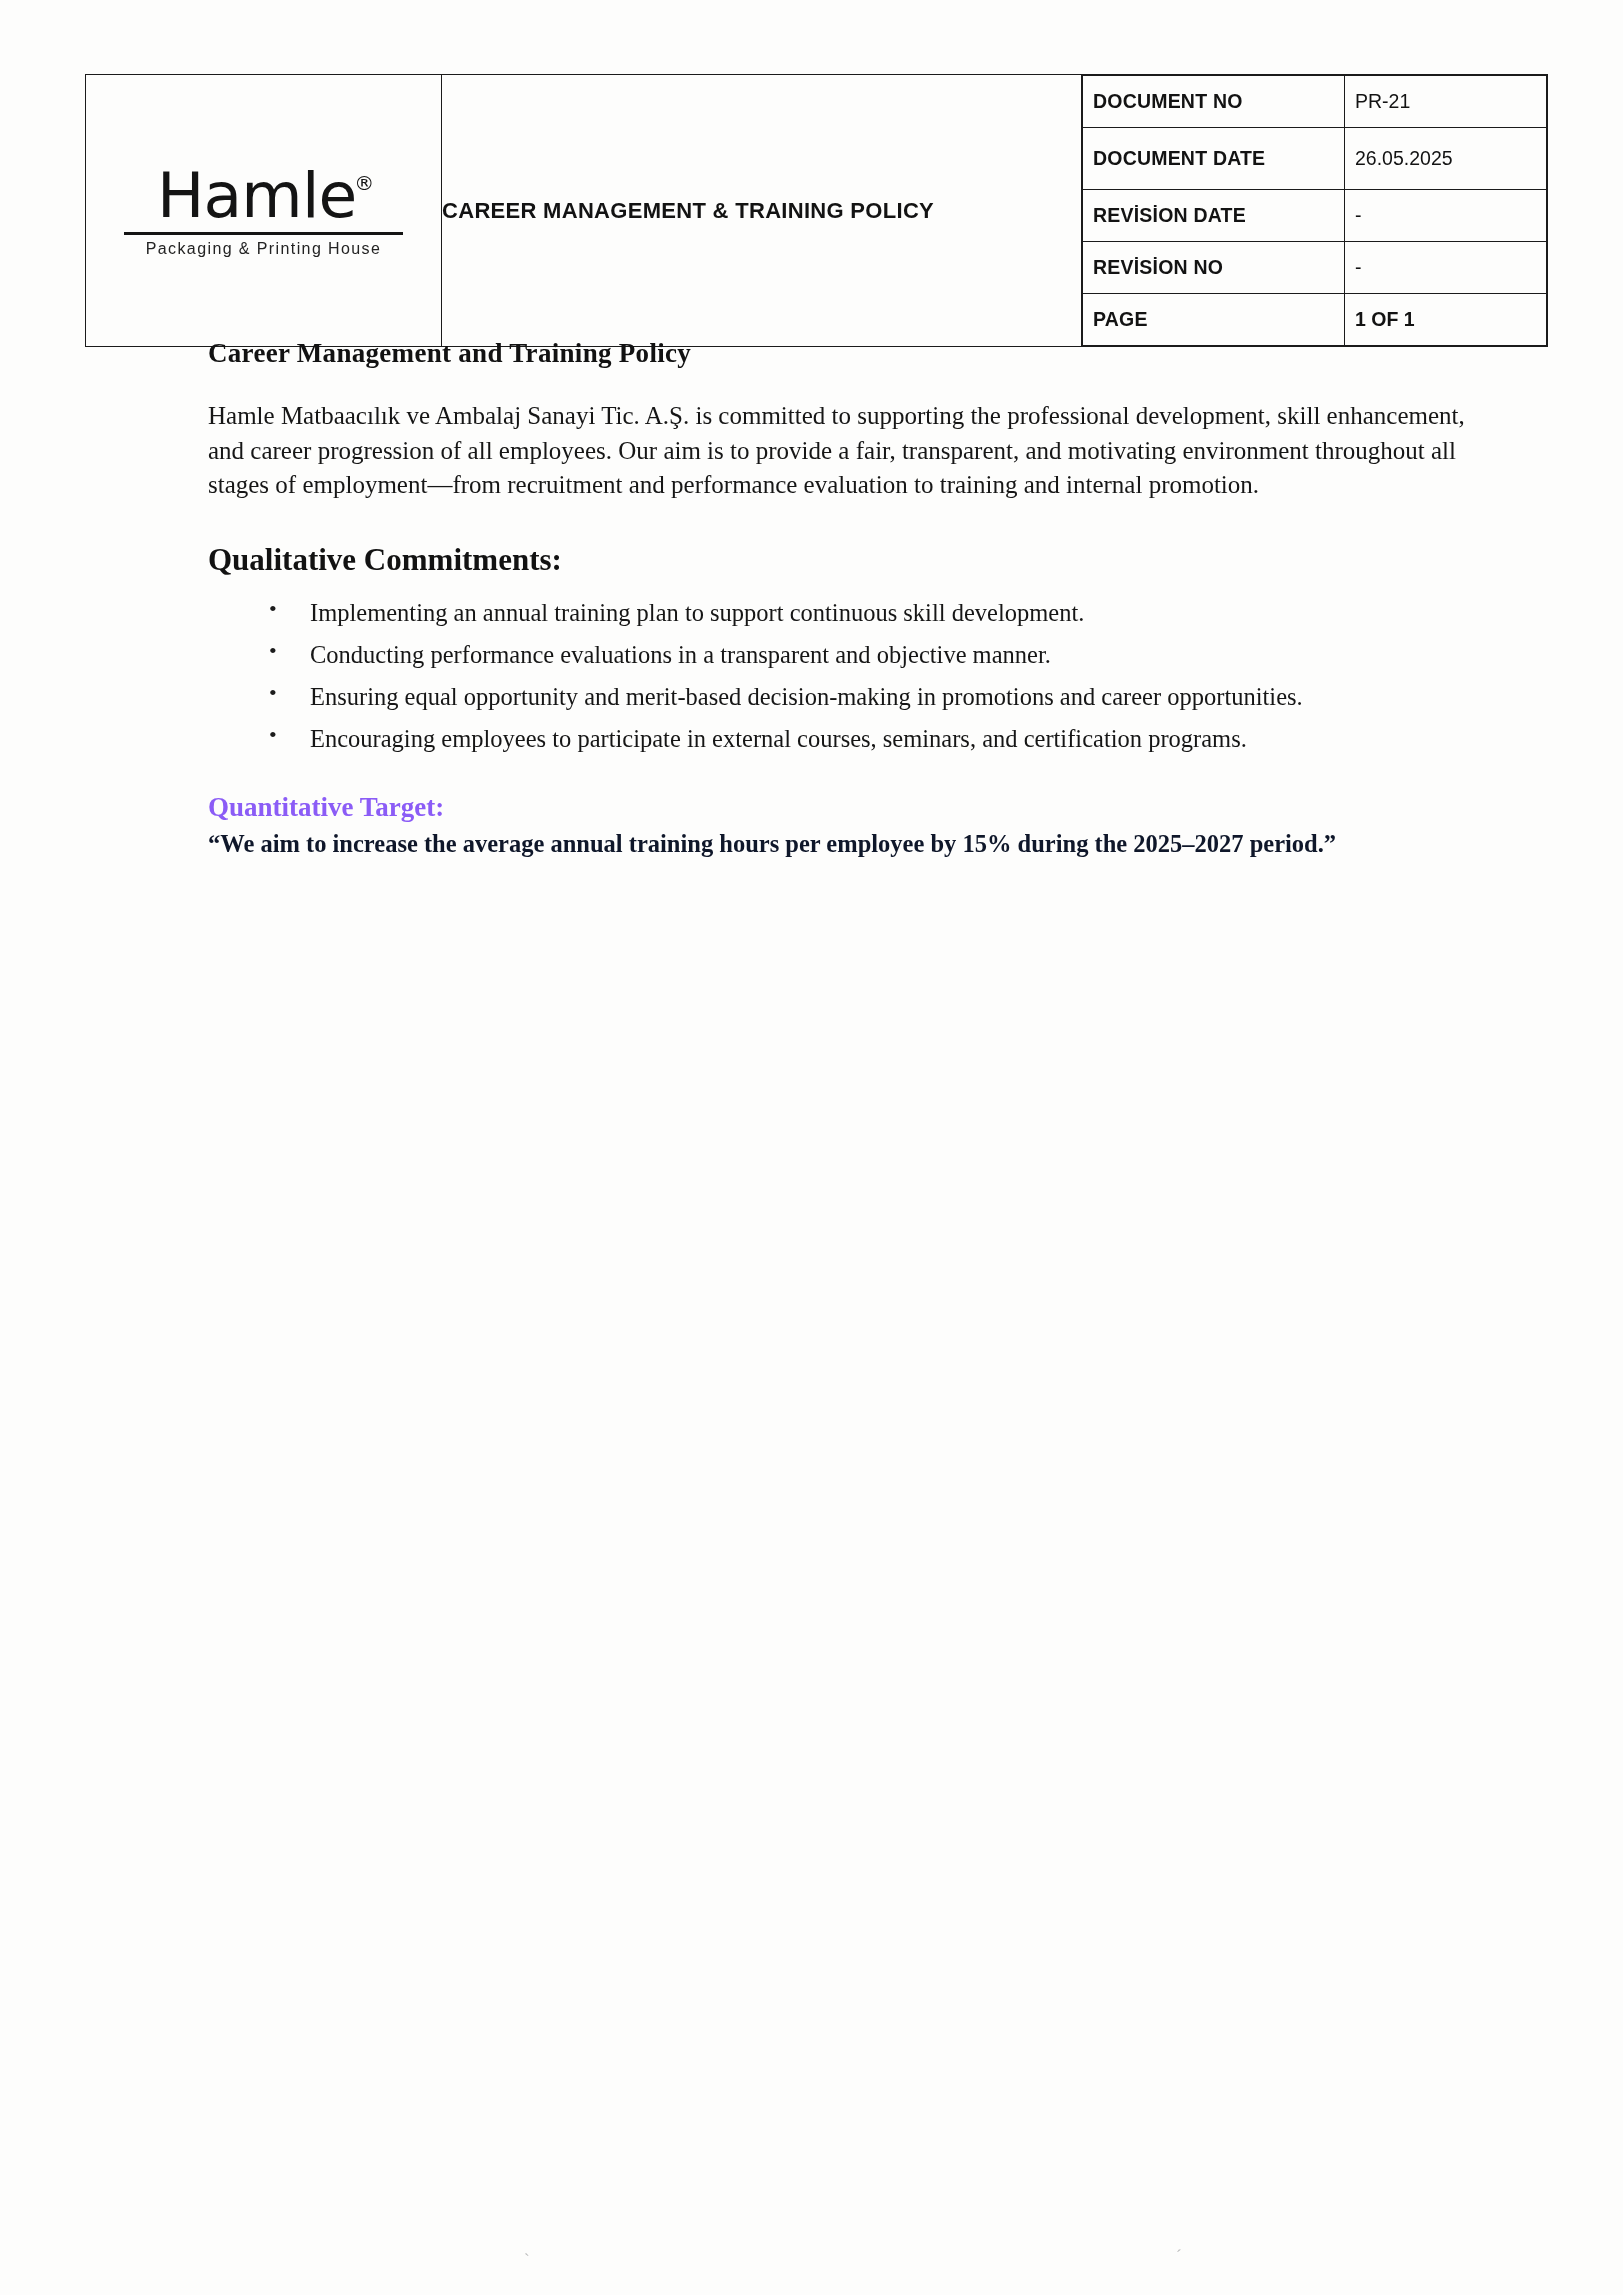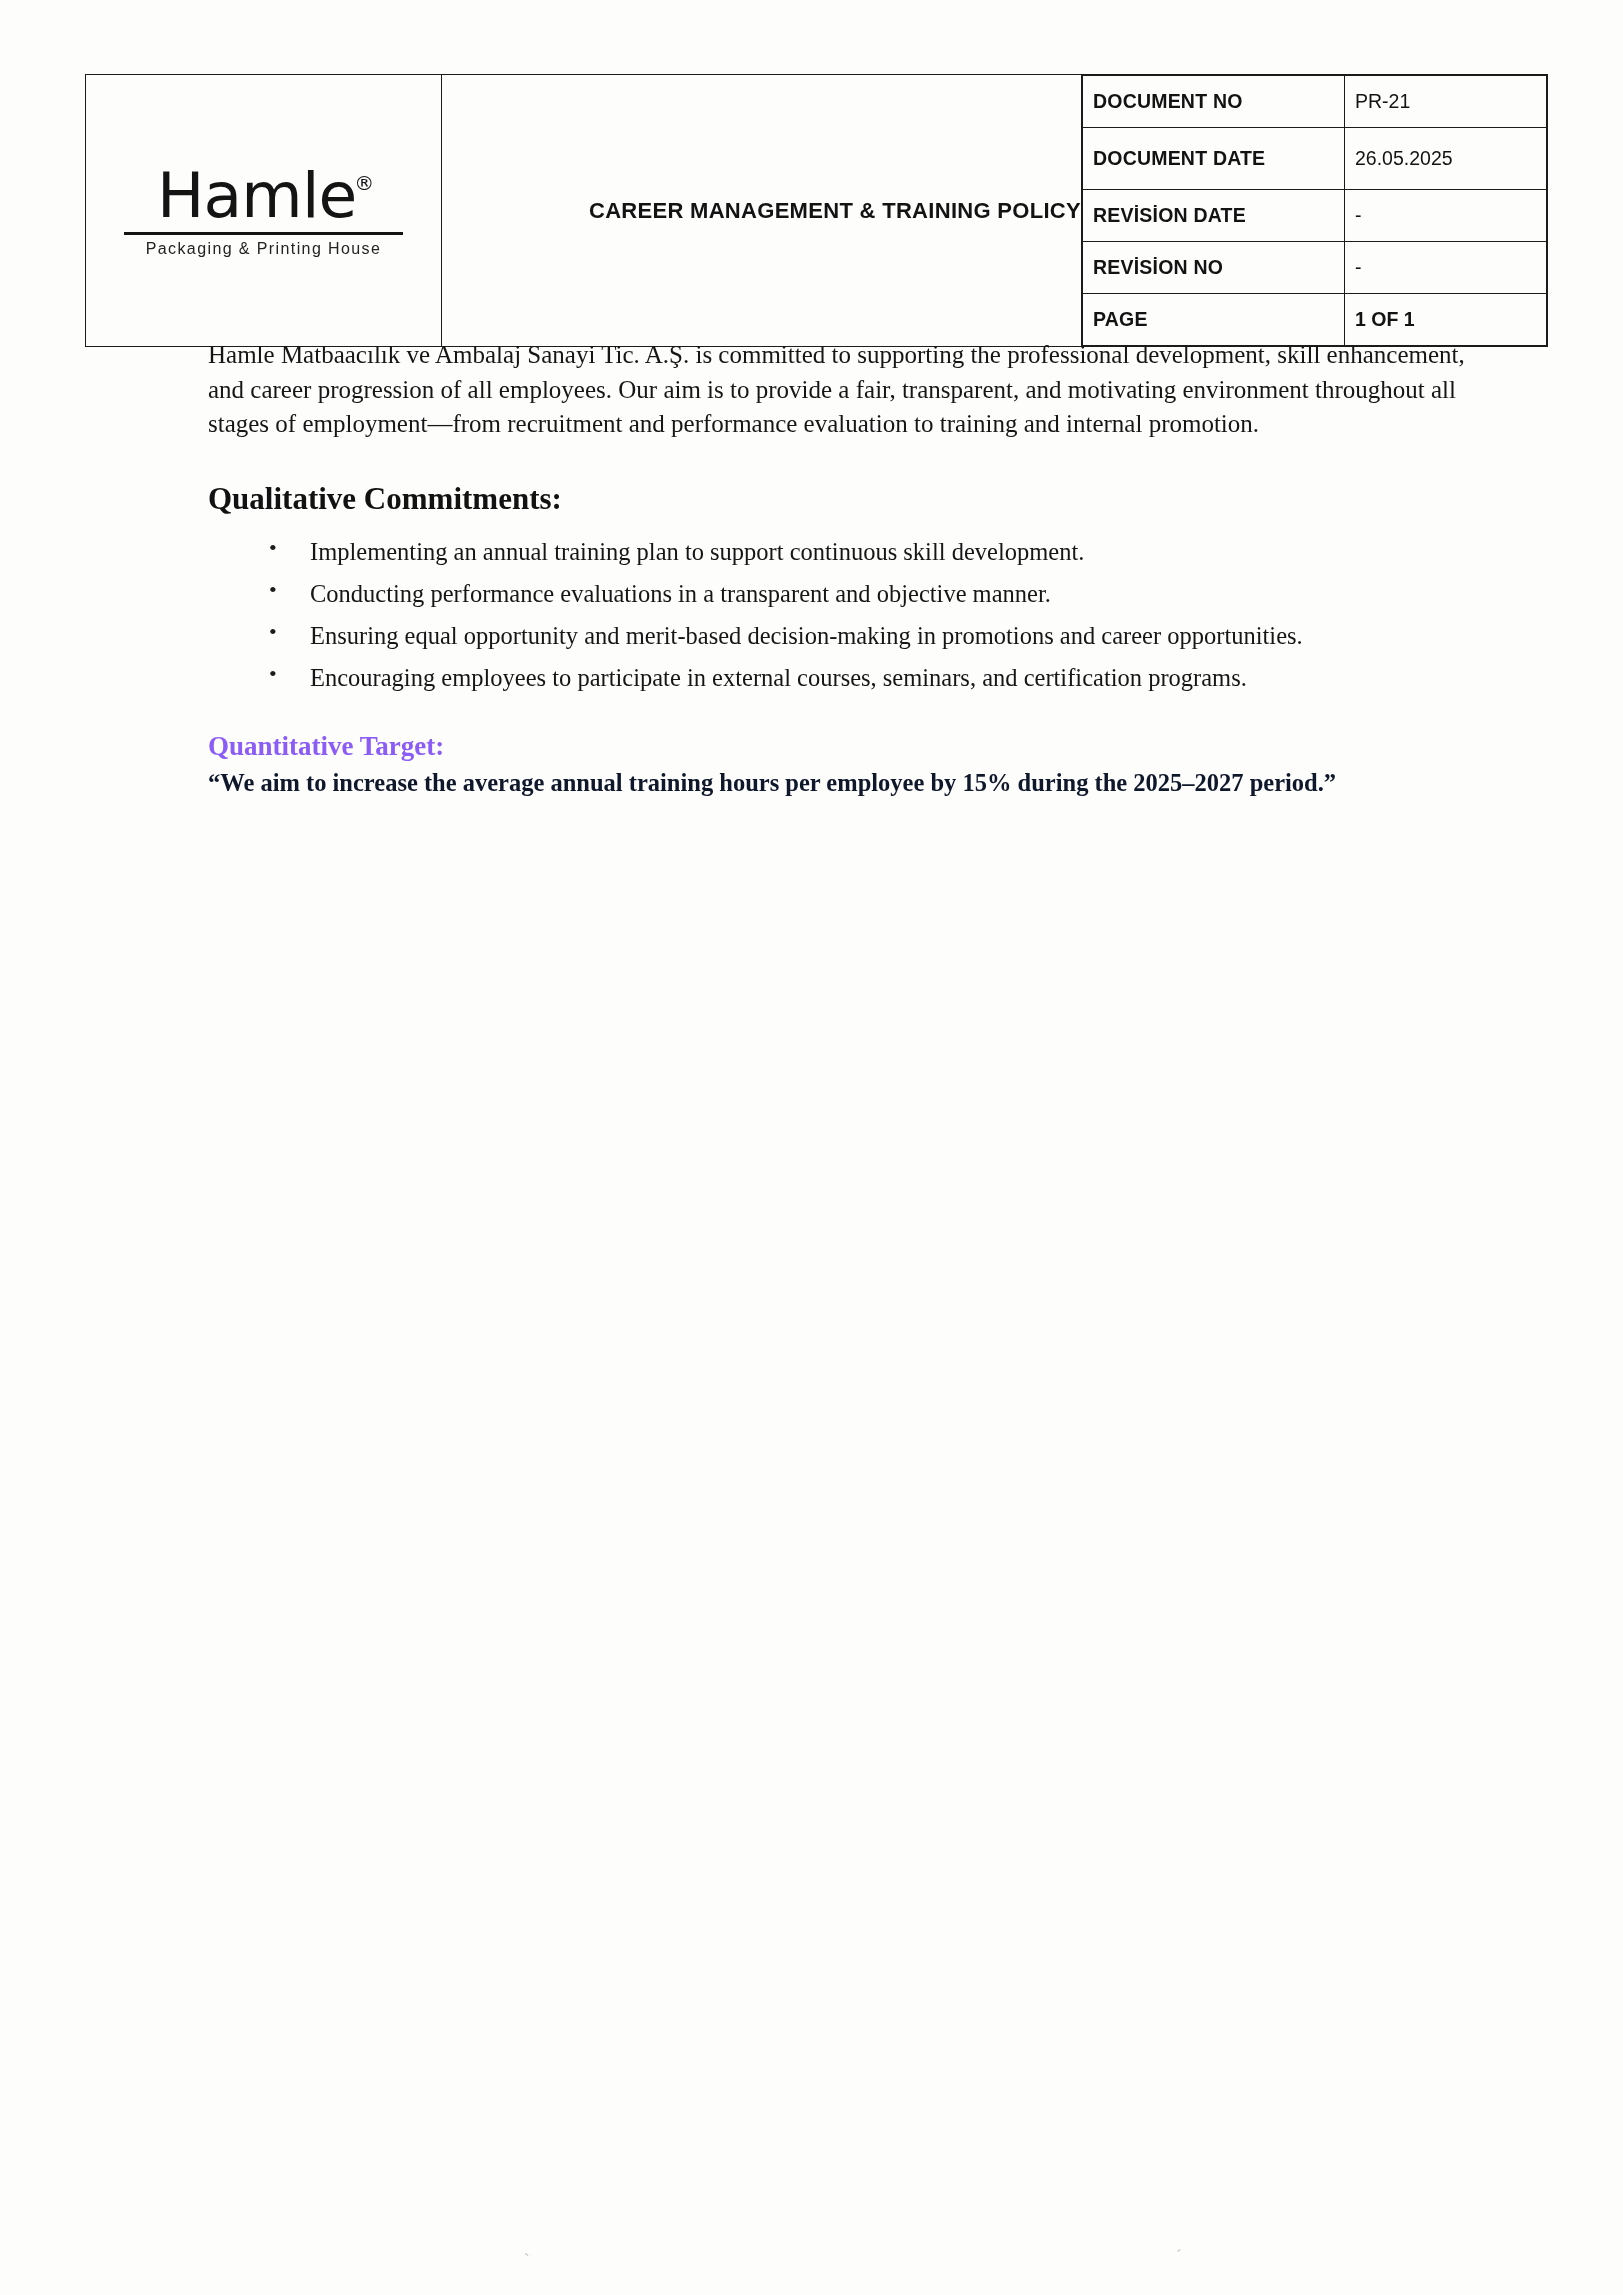--- a/index.html
+++ b/index.html
@@ -70,21 +70,21 @@
     margin: 5px 0 6px 0;
   }
   .logo-sub {
     font-family: "Liberation Sans", sans-serif;
     font-size: 16px;
     letter-spacing: 1.4px;
     color: #232323;
   }
   .title-cell {
     width: 639px;
-    text-align: right;
+    text-align: left;
     font-family: "Liberation Sans", sans-serif;
     font-size: 22px;
     font-weight: bold;
     letter-spacing: 0.3px;
     color: #131313;
     margin-top: 32px;
   }
   .meta-cell {
     width: 465px;
     padding: 0;
@@ -227,20 +227,21 @@
             <td class="meta-value meta-page-value">1 OF 1</td>
           </tr>
         </tbody>
             </table>
       </td>
     </tr>
   </tbody>
     </table>
 
   <div class="content">
+    <h1 class="doc-heading">Career Management and Training Policy</h1>
     <p class="intro">Hamle Matbaacılık ve Ambalaj Sanayi Tic. A.Ş. is committed to supporting the professional development, skill enhancement, and career progression of all employees. Our aim is to provide a fair, transparent, and motivating environment throughout all stages of employment—from recruitment and performance evaluation to training and internal promotion.</p>
 
     <h2 class="sub-heading">Qualitative Commitments:</h2>
     <ul class="commitments">
       <li>Implementing an annual training plan to support continuous skill development.</li>
       <li>Conducting performance evaluations in a transparent and objective manner.</li>
       <li>Ensuring equal opportunity and merit-based decision-making in promotions and career opportunities.</li>
       <li>Encouraging employees to participate in external courses, seminars, and certification programs.</li>
     </ul>
 

